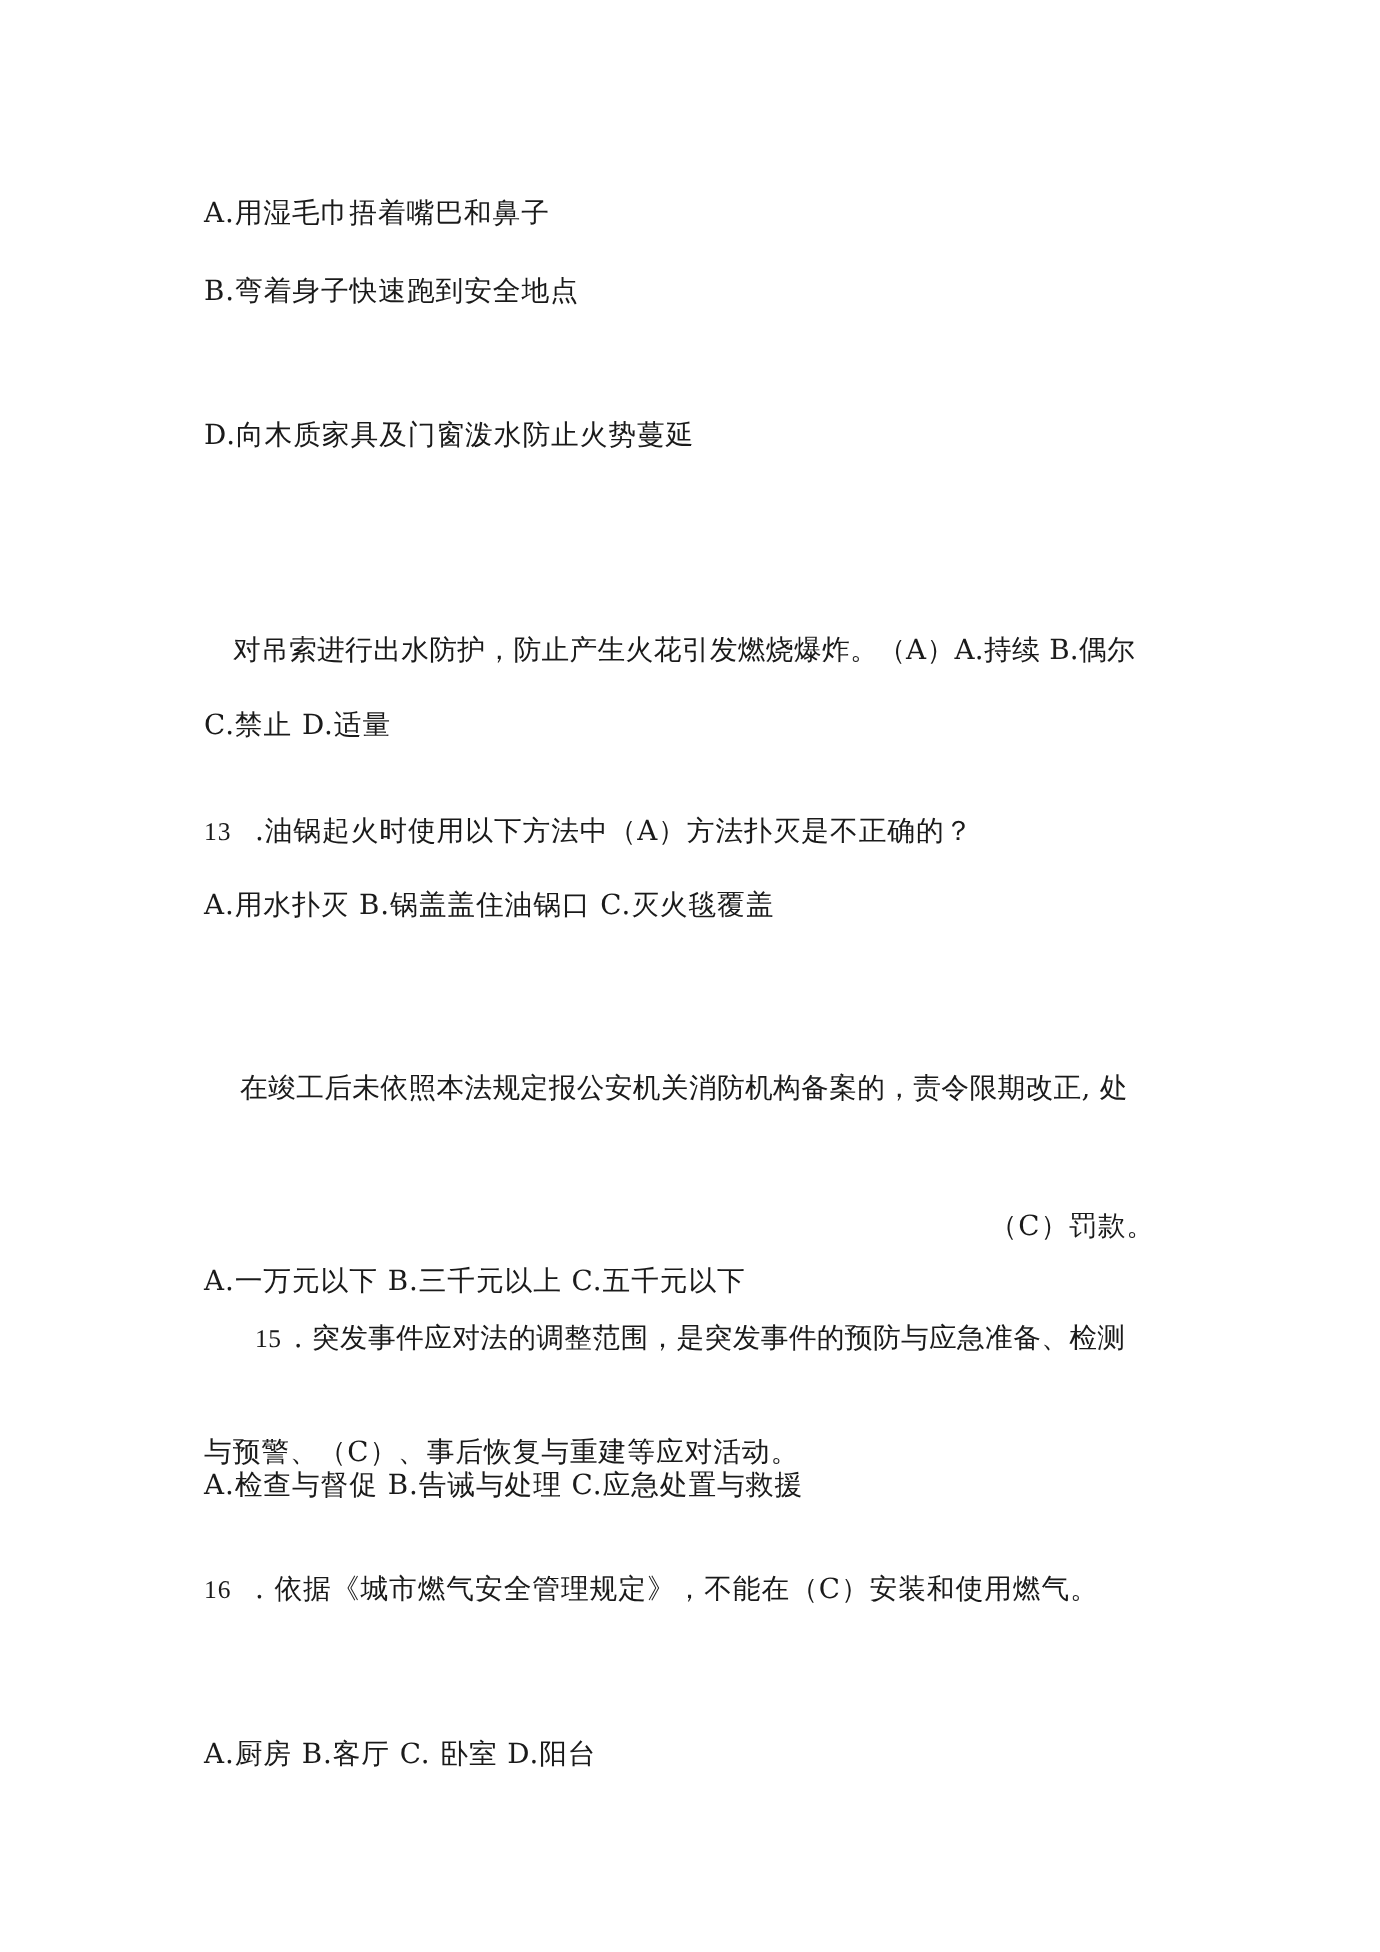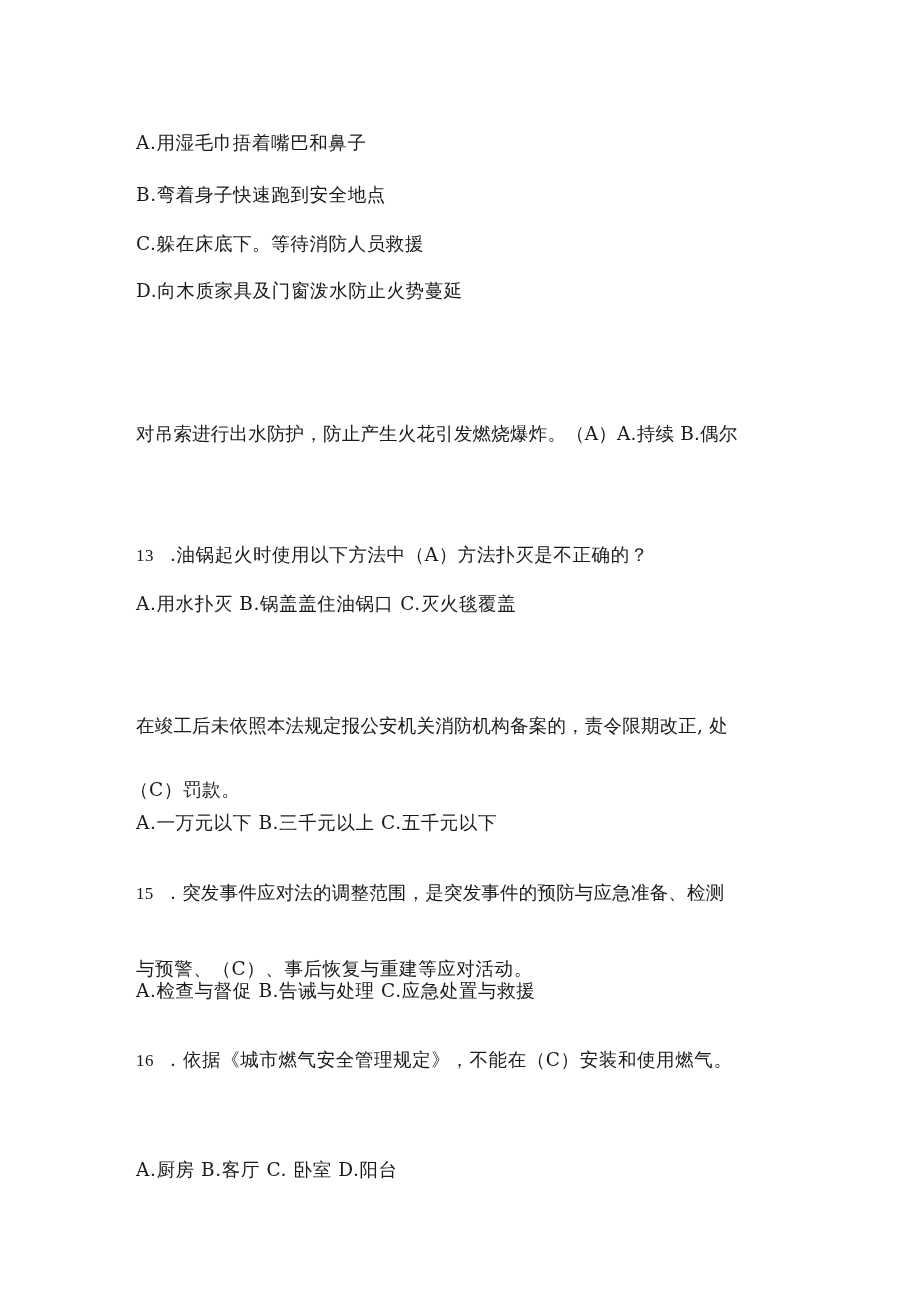--- a/index.html
+++ b/index.html
@@ -27,48 +27,49 @@
       position: absolute;
       left: 136px;
       width: 640px;
       font-size: 18.5px;
       line-height: 24px;
       white-space: nowrap;
       letter-spacing: 0.6px;
     }
     .line.tight {
       letter-spacing: 0.2px;
+      text-align: center;
     }
     .qnum {
       display: inline-block;
       width: 34px;
       font-family: "Liberation Serif", serif;
       font-size: 17px;
     }
   </style>
 </head>
 <body>
 
 <div class="page">
 
   <div class="line" style="top:131px;">A.用湿毛巾捂着嘴巴和鼻子</div>
   <div class="line" style="top:183px;">B.弯着身子快速跑到安全地点</div>
-  <div class="line" style="top:232px;">C.躲在床底下。等待消防人员救援</div>
   <div class="line" style="top:279px;">D.向木质家具及门窗泼水防止火势蔓延</div>
 
   <div class="line tight" style="top:422px;">对吊索进行出水防护，防止产生火花引发燃烧爆炸。（A）A.持续 B.偶尔</div>
+  <div class="line" style="top:472px;">C.禁止 D.适量</div>
 
   <div class="line" style="top:543px;">
     <span class="qnum">13</span><span>.油锅起火时使用以下方法中（A）方法扑灭是不正确的？</span>
   </div>
   <div class="line" style="top:592px;">A.用水扑灭 B.锅盖盖住油锅口 C.灭火毯覆盖</div>
 
   <div class="line tight" style="top:714px;">在竣工后未依照本法规定报公安机关消防机构备案的，责令限期改正, 处</div>
-  <div class="line" style="top:778px; left:130px;">（C）罚款。</div>
-  <div class="line" style="top:811px;">A.一万元以下 B.三千元以上 C.五千元以下</div>
+  <div class="line" style="top:806px; left:130px;text-align:right;">（C）罚款。</div>
+  <div class="line" style="top:843px;">A.一万元以下 B.三千元以上 C.五千元以下</div>
 
   <div class="line tight" style="top:881px;">
     <span class="qnum">15</span><span>. 突发事件应对法的调整范围，是突发事件的预防与应急准备、检测</span>
   </div>
   <div class="line" style="top:957px;">与预警、（C）、事后恢复与重建等应对活动。</div>
   <div class="line" style="top:979px;">A.检查与督促 B.告诫与处理 C.应急处置与救援</div>
 
   <div class="line" style="top:1048px;">
     <span class="qnum">16</span><span>. 依据《城市燃气安全管理规定》，不能在（C）安装和使用燃气。</span>
   </div>

